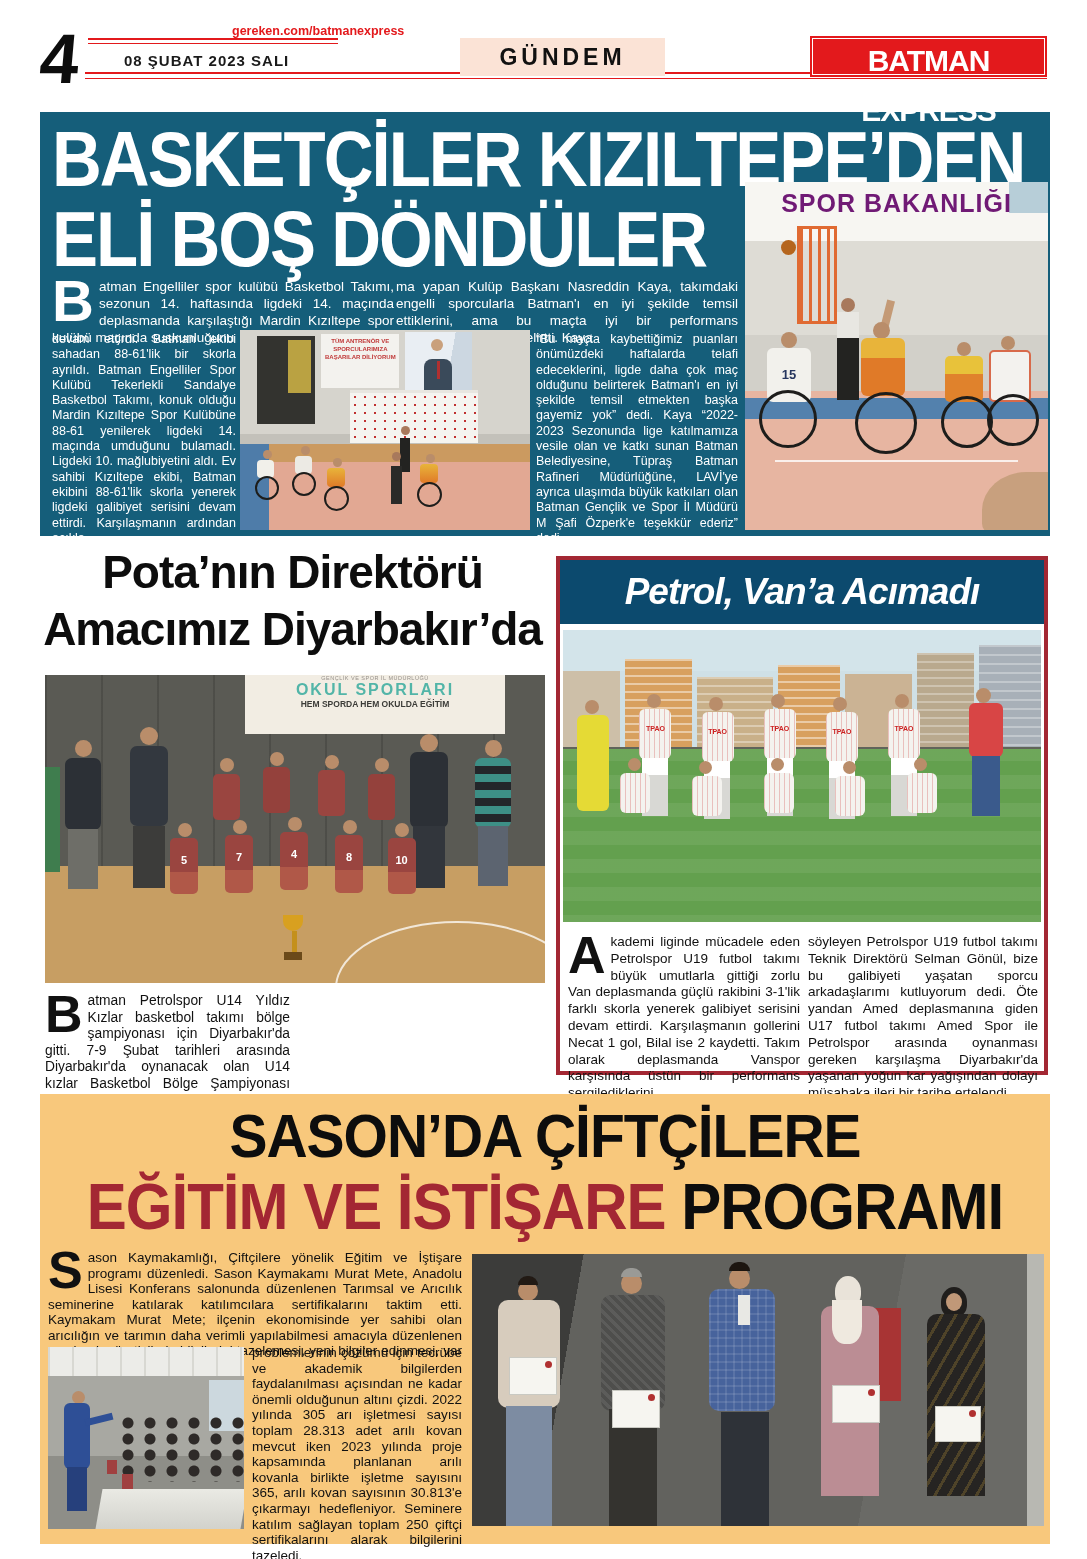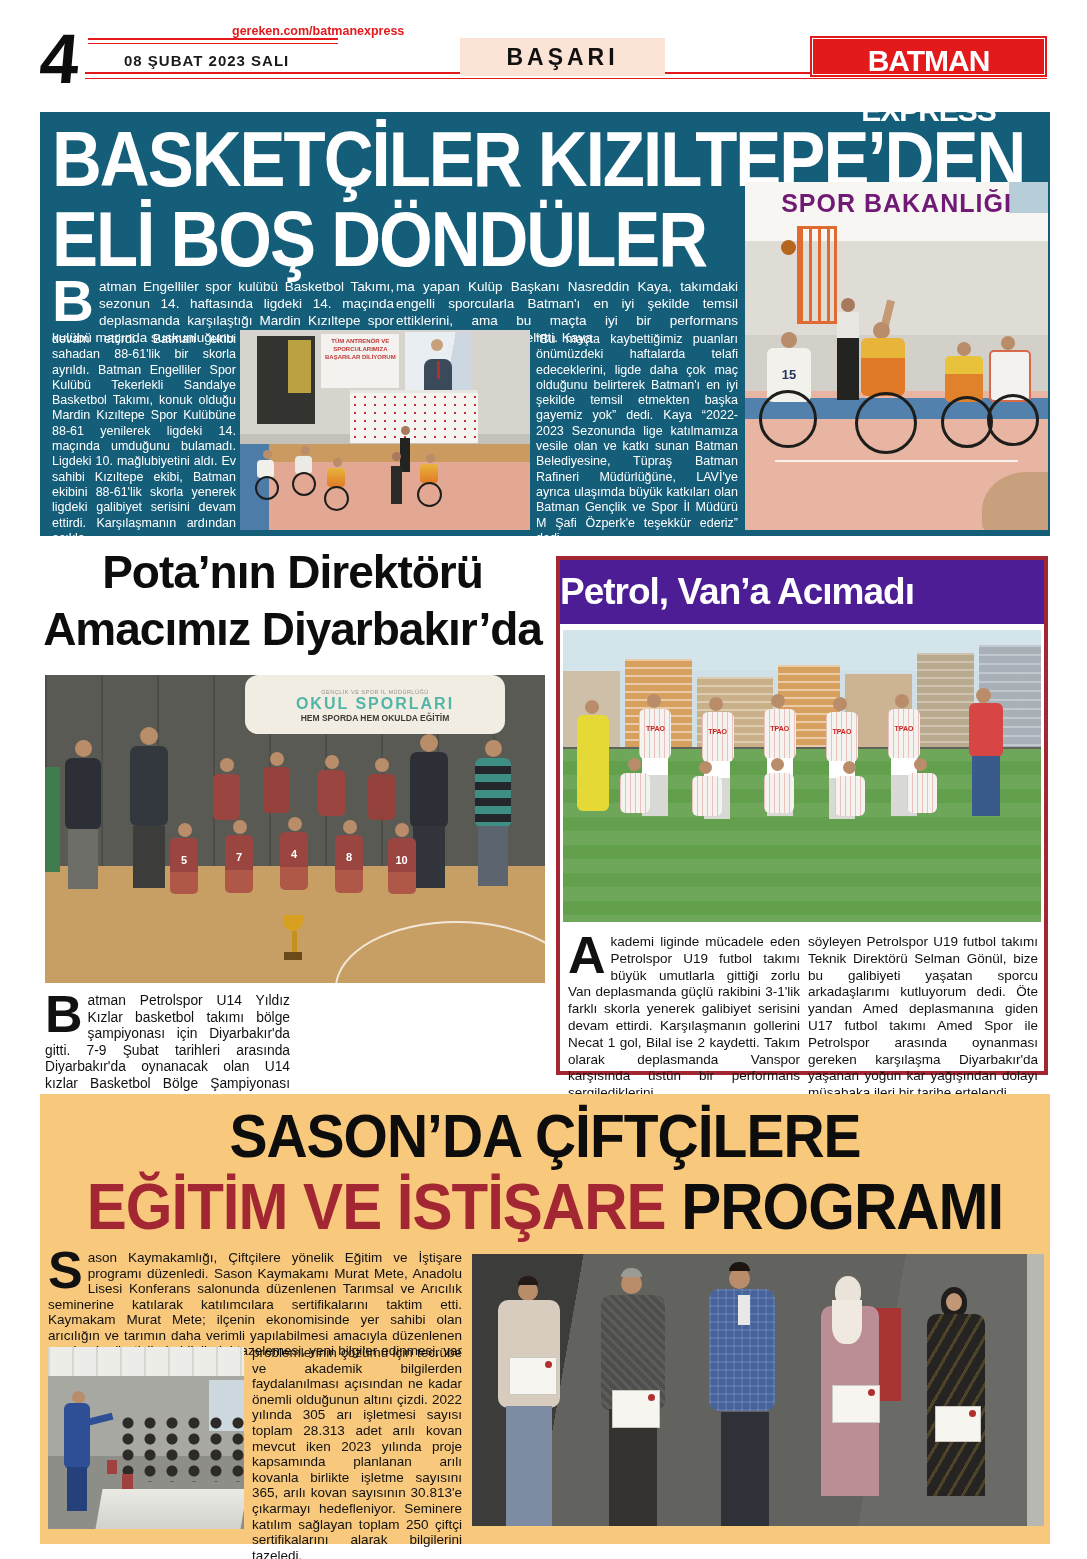--- a/index.html
+++ b/index.html
@@ -20,21 +20,21 @@
 
 <div class="page">
 
   <div class="abs" style="left:0;top:0;width:1087px;height:110px;">
     <div class="abs" style="left:40px;top:24px;font-size:70px;font-weight:800;color:#0d0d0d;transform:skewX(-5deg);line-height:70px;">4</div>
     <div class="abs" style="left:88px;top:38px;width:250px;height:3px;border-top:2px solid #e3191c;border-bottom:1px solid #e3191c;"></div>
     <div class="abs" style="left:232px;top:24px;font-size:12.5px;font-weight:bold;color:#e3191c;">gereken.com/batmanexpress</div>
     <div class="abs" style="left:124px;top:52px;font-size:15px;font-weight:bold;color:#1a1a1a;letter-spacing:1px;">08 ŞUBAT 2023 SALI</div>
     <div class="abs" style="left:85px;top:72px;width:962px;height:4px;border-top:2px solid #e3191c;border-bottom:1px solid #e3191c;z-index:1;"></div>
     <div class="abs" style="left:460px;top:38px;width:205px;height:38px;background:#fbe3d6;z-index:2;text-align:center;">
-      <span style="font-size:23px;font-weight:bold;color:#111;letter-spacing:4px;line-height:38px;">BAŞARI</span>
+      <span style="font-size:23px;font-weight:bold;color:#111;letter-spacing:4px;line-height:38px;">GÜNDEM</span>
     </div>
     <div class="abs" style="left:810px;top:36px;width:237px;height:41px;background:#e3191c;z-index:2;text-align:center;box-shadow:inset 0 0 0 2px #e3191c, inset 0 0 0 3px #ffffff;">
       <span style="font-size:30px;font-weight:800;color:#fff;line-height:50px;letter-spacing:-1px;">BATMAN EXPRESS</span>
     </div>
   </div>
 
   <div class="abs" style="left:40px;top:112px;width:1010px;height:424px;background:#155e7a;">
     <div class="abs nowrap" style="left:12px;top:2px;font-size:69px;font-weight:800;color:#fff;letter-spacing:-2px;transform:scale(1.0,1.14);transform-origin:left top;">BASKETÇİLER KIZILTEPE’DEN</div>
     <div class="abs nowrap" style="left:12px;top:82px;font-size:69px;font-weight:800;color:#fff;letter-spacing:-2px;transform:scale(1.0,1.14);transform-origin:left top;">ELİ BOŞ DÖNDÜLER</div>
 
@@ -120,21 +120,21 @@
 
   <div class="abs" style="left:40px;top:545px;width:505px;height:545px;">
     <div class="abs nowrap" style="left:0;top:0;width:100%;text-align:center;font-size:46px;font-weight:800;color:#0d0d0d;letter-spacing:-1px;">Pota’nın Direktörü</div>
     <div class="abs nowrap" style="left:0;top:57px;width:100%;text-align:center;font-size:46px;font-weight:800;color:#0d0d0d;letter-spacing:-1px;">Amacımız Diyarbakır’da</div>
 
     <div class="ph" style="left:5px;top:130px;width:500px;height:308px;">
       <div class="abs" style="left:0;top:0;right:0;bottom:0;background:linear-gradient(#5a5a54 0 62%, #c79e63 62% 100%);"></div>
       <div class="abs" style="left:0;top:0;width:100%;height:62%;background:repeating-linear-gradient(90deg, rgba(0,0,0,.14) 0 2px, transparent 2px 56px);"></div>
       <div class="abs" style="left:0;top:30%;width:3%;height:34%;background:#3f7d4e;"></div>
       <div class="abs" style="left:58%;top:80%;width:240px;height:130px;border:2px solid rgba(255,255,255,.75);border-radius:50%;"></div>
-      <div class="abs" style="left:40%;top:0;width:52%;height:19%;background:#f2ede3;text-align:center;padding-top:14px;box-sizing:border-box;border-radius:13px;">
+      <div class="abs" style="left:40%;top:0;width:52%;height:19%;background:#f2ede3;text-align:center;padding-top:0;box-sizing:border-box;">
         <div style="font-size:5.5px;color:#96908a;letter-spacing:.5px;">GENÇLİK VE SPOR İL MÜDÜRLÜĞÜ</div>
         <div style="font-size:16px;font-weight:800;color:#52b5a8;letter-spacing:2px;">OKUL SPORLARI</div>
         <div style="font-size:8.5px;font-weight:bold;color:#3c3c38;">HEM SPORDA HEM OKULDA EĞİTİM</div>
       </div>
 
       <div class="head" style="left:6%;top:21%;width:17px;height:17px;"></div>
       <div class="abs" style="left:4%;top:27%;width:36px;height:72px;background:#2c3036;border-radius:7px;"></div>
       <div class="abs" style="left:4.6%;top:50%;width:30px;height:60px;background:#6e6e68;"></div>
       <div class="head" style="left:19%;top:17%;width:18px;height:18px;"></div>
       <div class="abs" style="left:17%;top:23%;width:38px;height:80px;background:#33383f;border-radius:7px;"></div>
@@ -175,21 +175,21 @@
       <div class="abs" style="left:49.3%;top:83%;width:5px;height:22px;background:#c4901c;"></div>
       <div class="abs" style="left:47.8%;top:90%;width:18px;height:8px;background:#6b4a1a;"></div>
     </div>
 
     <div class="abs just" style="left:5px;top:448px;width:245px;font-size:13.8px;line-height:16.6px;color:#111;">
       <span class="dropcap" style="font-size:52px;line-height:42px;color:#111;">B</span><span>atman Petrolspor U14 Yıldız Kızlar basketbol takımı bölge şampiyonası için Diyarbakır'da gitti. 7-9 Şubat tarihleri arasında Diyarbakır'da oynanacak olan U14 kızlar Basketbol Bölge Şampiyonası çok iyi</span>
     </div>
   </div>
 
   <div class="abs" style="left:556px;top:556px;width:484px;height:511px;border:4px solid #a32733;background:#fff;">
-    <div class="abs" style="left:0;top:0;width:100%;height:64px;background:#4c1d95;">
+    <div class="abs" style="left:0;top:0;width:100%;height:64px;background:#0c4a6e;text-align:center;font-style:italic;">
       <span style="font-size:37px;font-weight:800;color:#fff;line-height:64px;letter-spacing:-1px;">Petrol, Van’a Acımadı</span>
     </div>
 
     <div class="ph" style="left:3px;top:70px;width:478px;height:292px;">
       <div class="abs" style="left:0;top:0;right:0;bottom:0;background:linear-gradient(#d3e4ea 0 14%, #cfe0e6 14% 40%, #63a04e 40% 100%);"></div>
       <div class="abs" style="left:0;top:14%;width:12%;height:26%;background:#cdbfa8;"></div>
       <div class="abs" style="left:13%;top:10%;width:14%;height:30%;background:#d8a05f;background-image:repeating-linear-gradient(rgba(255,255,255,.45) 0 2px, transparent 2px 8px);"></div>
       <div class="abs" style="left:28%;top:16%;width:16%;height:24%;background:#c9b089;background-image:repeating-linear-gradient(rgba(255,255,255,.35) 0 2px, transparent 2px 8px);"></div>
       <div class="abs" style="left:45%;top:12%;width:13%;height:28%;background:#d8a05f;background-image:repeating-linear-gradient(rgba(255,255,255,.45) 0 2px, transparent 2px 8px);"></div>
       <div class="abs" style="left:59%;top:15%;width:14%;height:25%;background:#cbb394;"></div>

